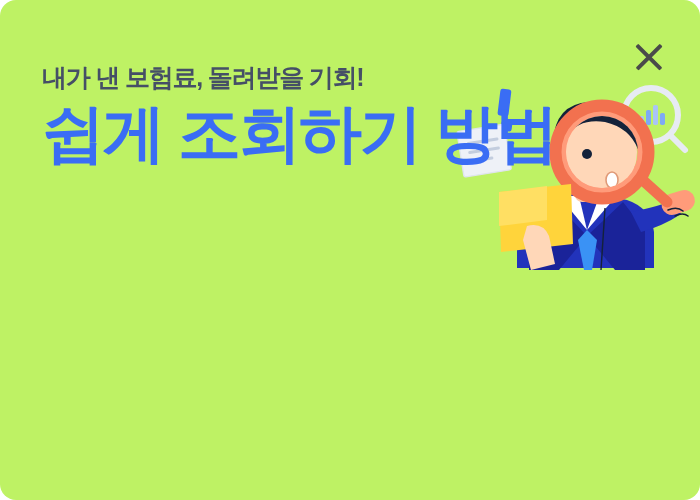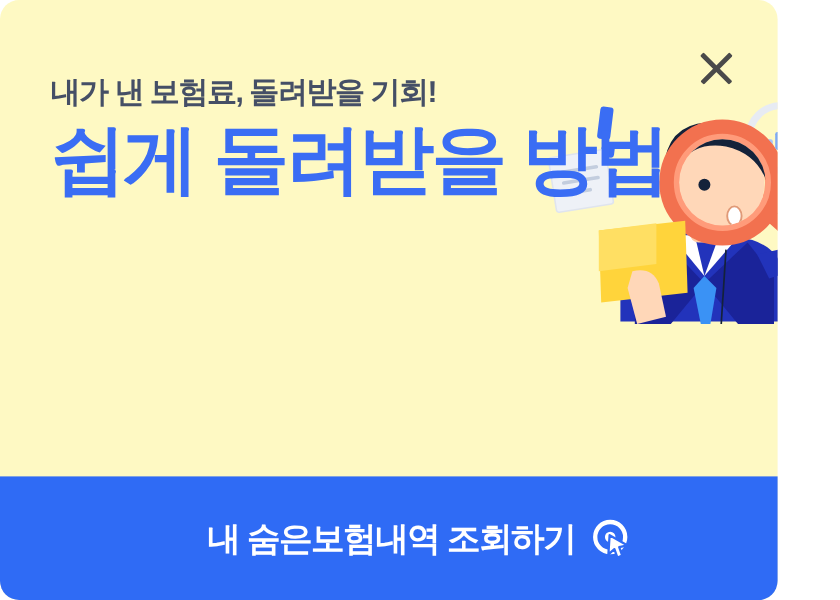--- a/index.html
+++ b/index.html
@@ -4,22 +4,22 @@
 <style>
   * { margin:0; padding:0; box-sizing:border-box; }
   html, body {
     width:700px; height:500px;
     background:#ffffff;
     font-family:"Liberation Sans", sans-serif;
     overflow:hidden;
   }
   #banner {
     position:relative;
-    width:648px; height:500px;
-    background:#fef9c3;
+    width:700px; height:500px;
+    background:#bef264;
     border-radius:16px;
     overflow:hidden;
   }
 
   
   #close-btn {
     position:absolute; top:34px; right:28px;
     width:46px; height:46px;
     cursor:pointer;
     z-index:40;
@@ -162,27 +162,17 @@
           <path d="M44 112 L92 106 L92 140 L44 146 Z" fill="#ffdf63"></path>
         </g>
 
         <path d="M72 146 q16 -4 22 10 l6 28 -24 6 -8 -30 Z" fill="#ffd7b8"></path>
       </g>
     </svg>
   </div>
 
   <div id="text-block">
     <div id="subtitle">내가 낸 보험료, 돌려받을 기회!</div>
-    <div id="headline-2">쉽게 돌려받을 방법</div>
+    <div id="headline-2">쉽게 조회하기 방법</div>
   </div>
 
-  <div id="cta-bar">
-    <div id="cta-label">내 숨은보험내역 조회하기</div>
-    <div id="cta-icon">
-      <svg viewBox="0 0 34 34" xmlns="http://www.w3.org/2000/svg">
-        <circle cx="15.5" cy="15.5" r="12.5" fill="none" stroke="#ffffff" stroke-width="3.6"></circle>
-        <circle cx="15.5" cy="15.5" r="4.4" fill="#ffffff"></circle>
-        <path d="M15 14 L30 22.5 L23 24 L25.5 31 L21.5 32.6 L19 25.6 L14 30 Z" fill="#ffffff" stroke="#2f6bf5" stroke-width="1.9" stroke-linejoin="round"></path>
-      </svg>
-    </div>
-  </div>
 
 </div>
 
 </body></html>

